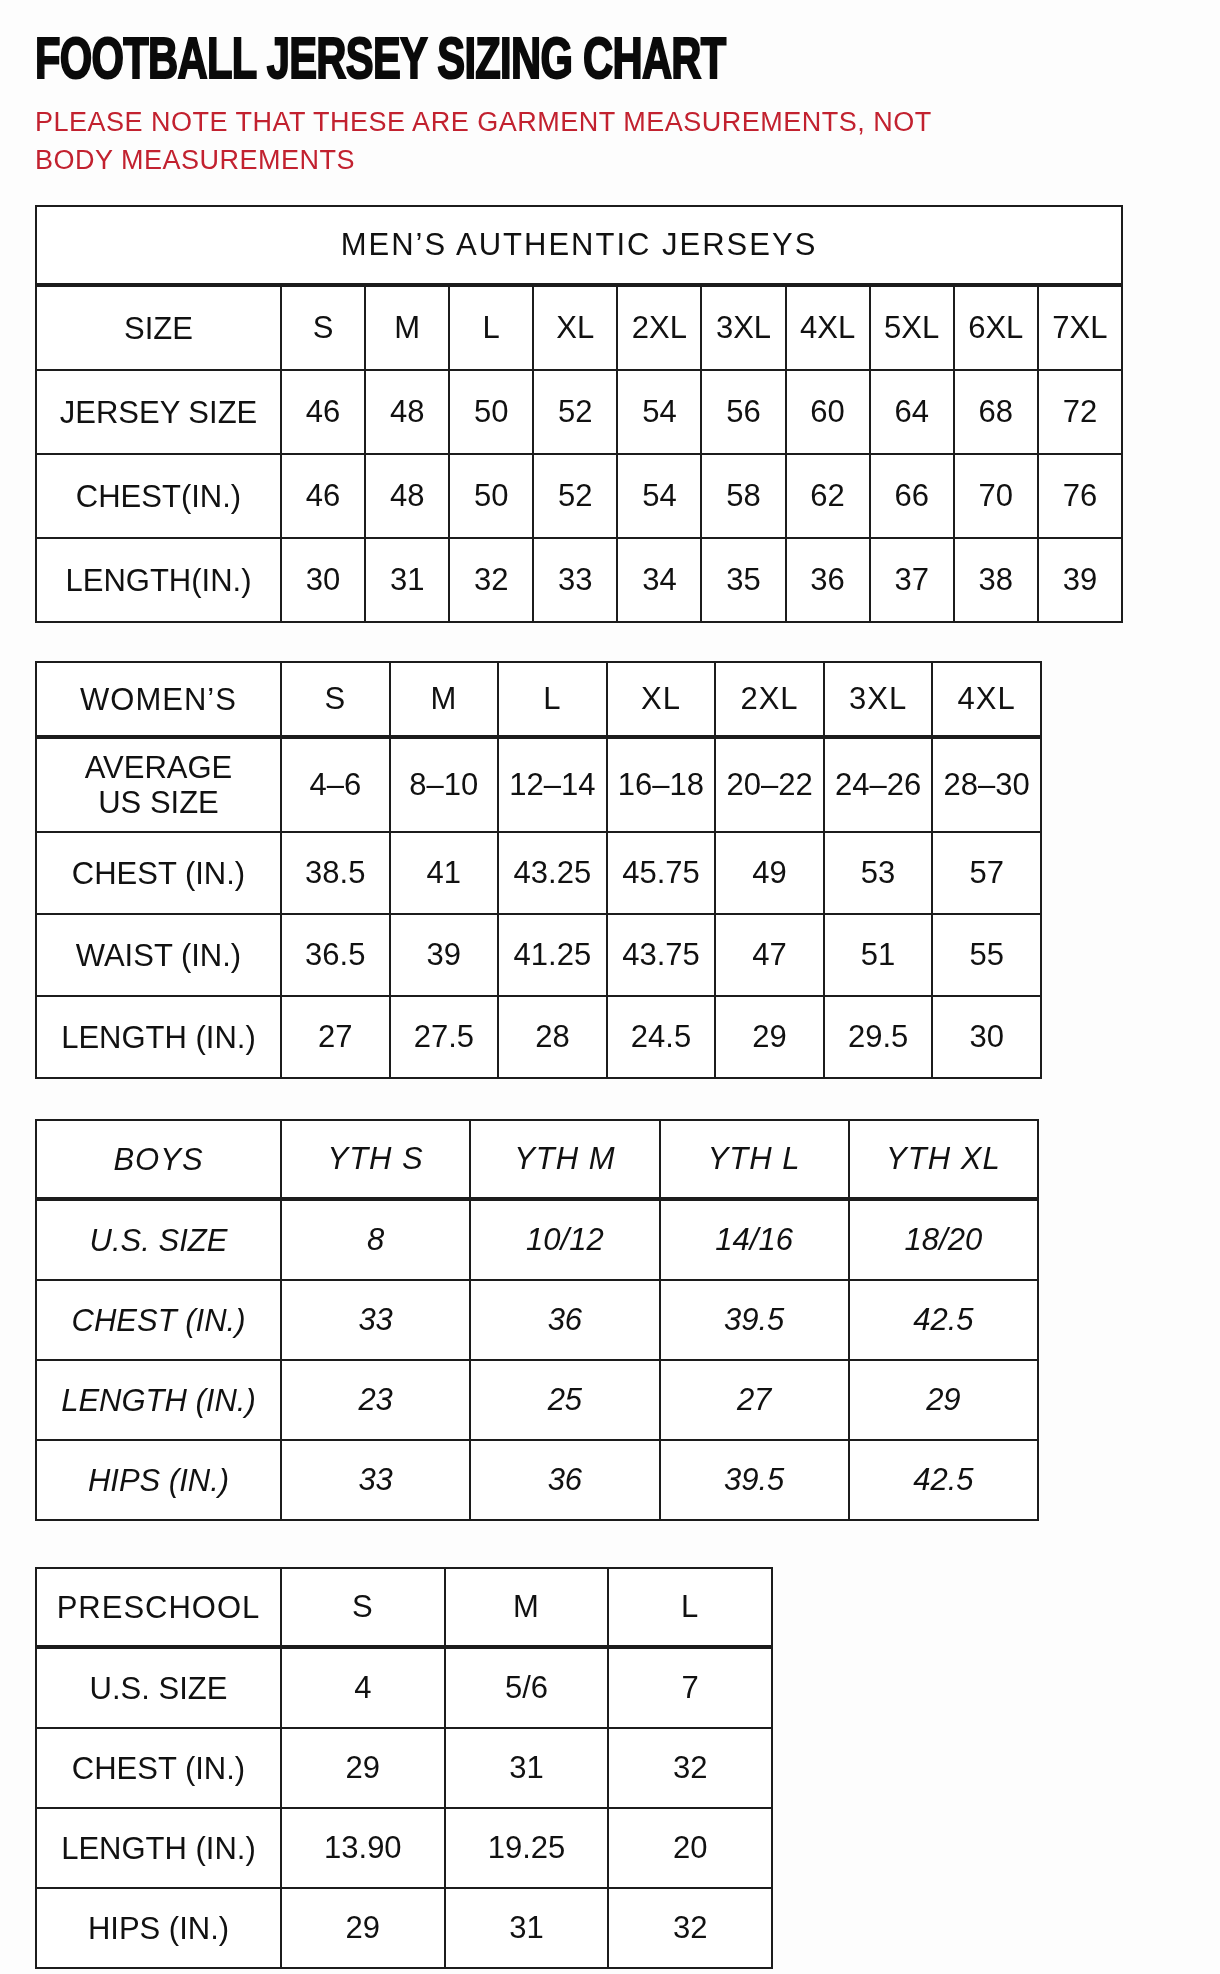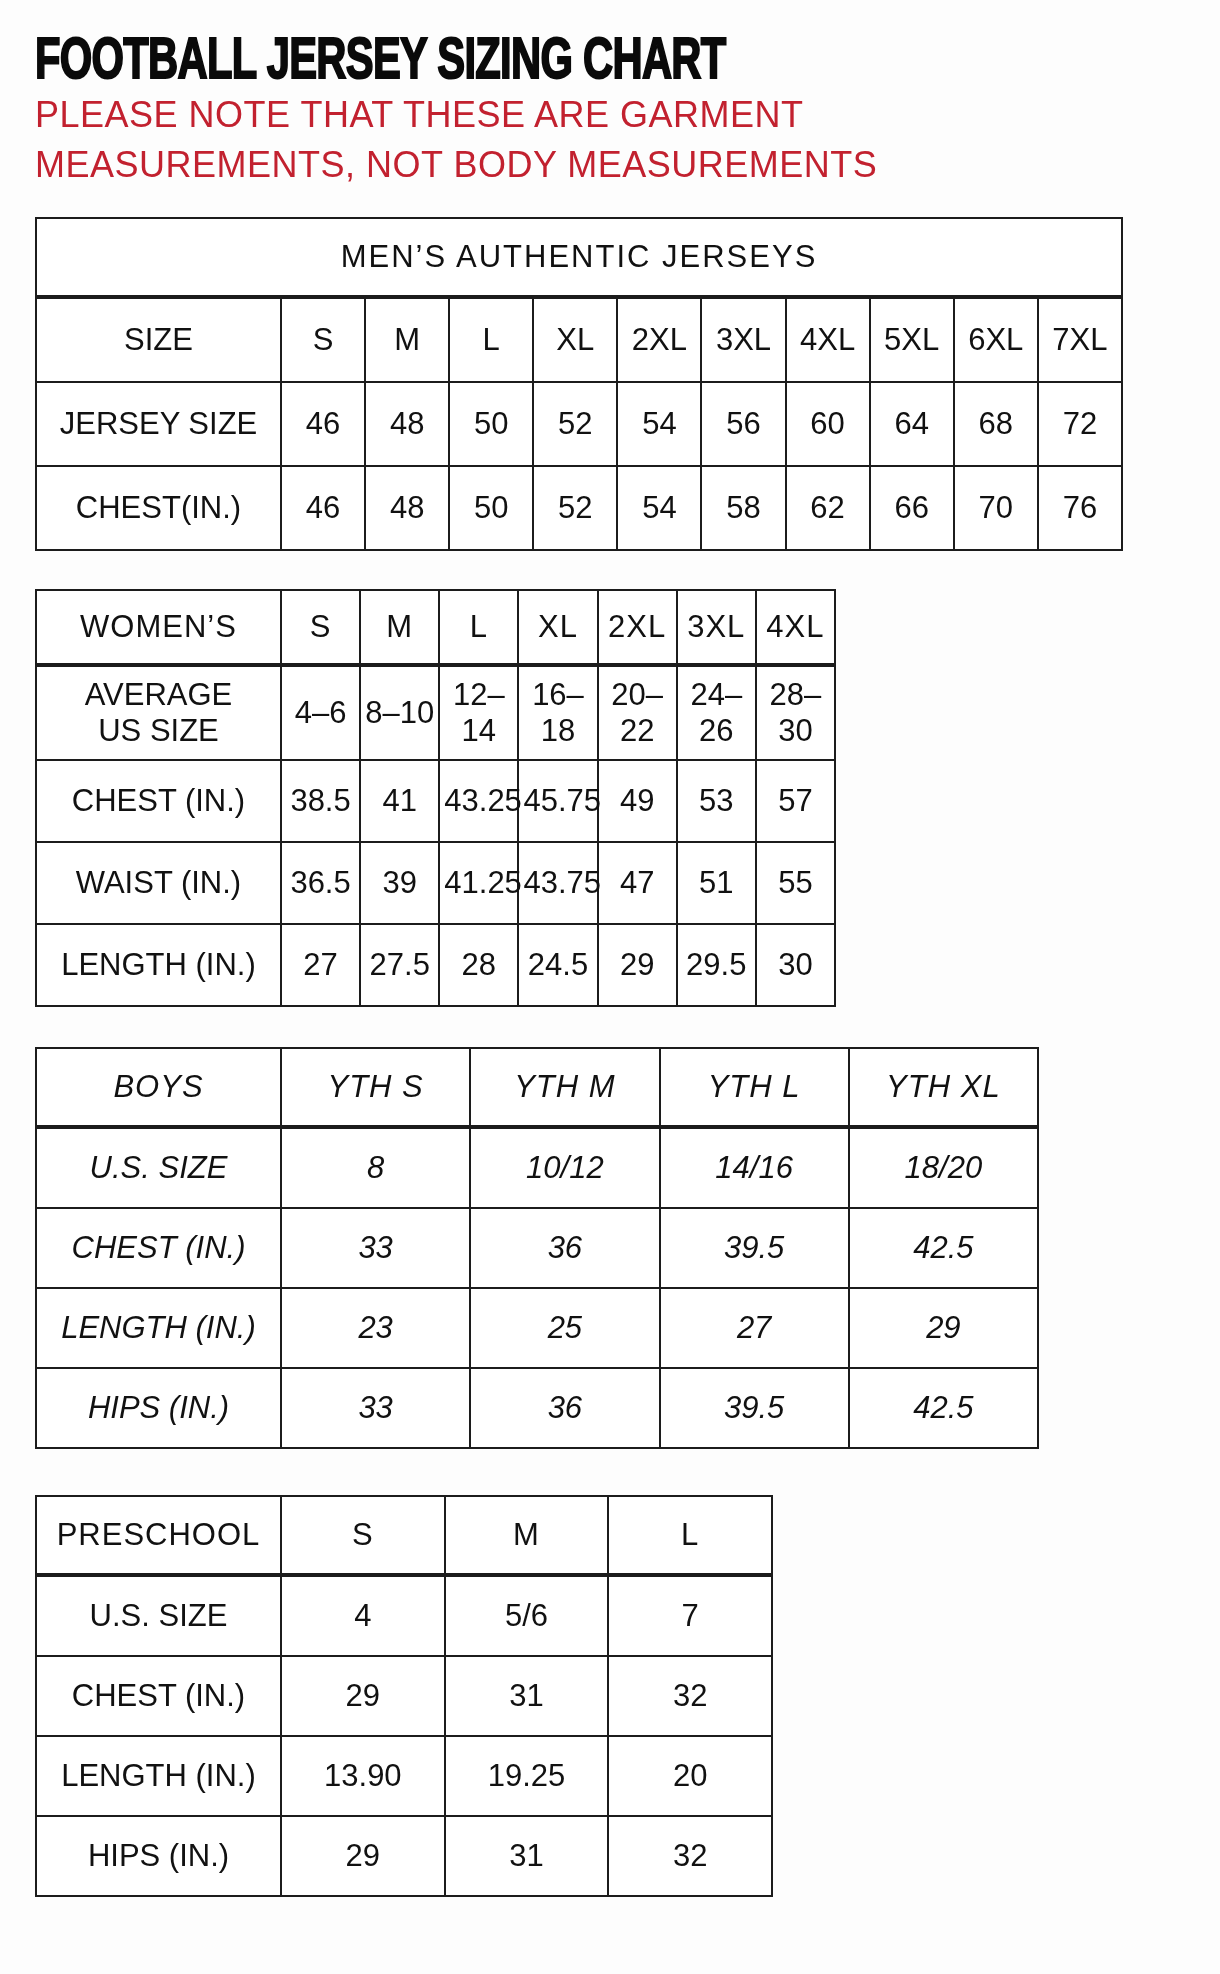--- a/index.html
+++ b/index.html
@@ -8,42 +8,42 @@
     font-family:"Liberation Sans", sans-serif;color:#111;box-sizing:border-box;
   }
   .page{padding:26px 35px 12px 35px;}
 
   .title{
     margin:0;font-size:58px;font-weight:bold;letter-spacing:-1px;white-space:nowrap;
     transform:scaleX(0.72);transform-origin:0 50%;color:#0a0a0a;
     -webkit-text-stroke:2px #0a0a0a;line-height:1.1;
   }
   .note{
-    max-width:900px;font-size:36px;line-height:1.4;
+    margin-top:14px;max-width:900px;font-size:27px;line-height:1.4;
     letter-spacing:.5px;font-weight:normal;
   }
   .red{color:#C2212F;}
 
   table.sizing-table{border-collapse:collapse;table-layout:fixed;}
   .sizing-table th,.sizing-table td{
     border:2px solid #1c1c1c;text-align:center;vertical-align:middle;
     font-size:31px;font-weight:normal;color:#111;padding:0 4px;background:#fff;
   }
   .sizing-table thead th{border-bottom-width:4px;}
   .banner-cell{
     background:#767676;color:#fff;font-size:33px;letter-spacing:2px;height:76px;
   }
   .gray-cell{background:#767676;color:#fff;font-size:31px;letter-spacing:1px;}
   .label-cell{white-space:pre-line;line-height:1.15;}
 
   .t-mens{width:1088px;margin-top:26px;}
   .t-mens col.col-label{width:245px;}
   .t-mens tbody td{height:82px;}
 
-  .t-womens{width:801px;margin-top:38px;}
+  .t-womens{width:1007px;margin-top:38px;}
   .t-womens col.col-label{width:245px;}
   .t-womens thead th{height:72px;}
   .t-womens tbody td{height:80px;}
   .t-womens tbody tr:first-child td{height:92px;}
 
   .t-boys{width:1004px;margin-top:40px;font-style:italic;}
   .t-boys col.col-label{width:245px;}
   .t-boys thead th{height:76px;}
   .t-boys tbody td{height:78px;}
 
@@ -113,20 +113,33 @@
           <td>48</td>
           <td>50</td>
           <td>52</td>
           <td>54</td>
           <td>58</td>
           <td>62</td>
           <td>66</td>
           <td>70</td>
           <td>76</td>
         </tr>
+        <tr>
+          <td class="label-cell">LENGTH(IN.)</td>
+          <td>30</td>
+          <td>31</td>
+          <td>32</td>
+          <td>33</td>
+          <td>34</td>
+          <td>35</td>
+          <td>36</td>
+          <td>37</td>
+          <td>38</td>
+          <td>39</td>
+        </tr>
       </tbody>
     </table>
 
   <table class="sizing-table t-womens">
       <colgroup>
         <col class="col-label">
         <col class="col-data">
         <col class="col-data">
         <col class="col-data">
         <col class="col-data">

